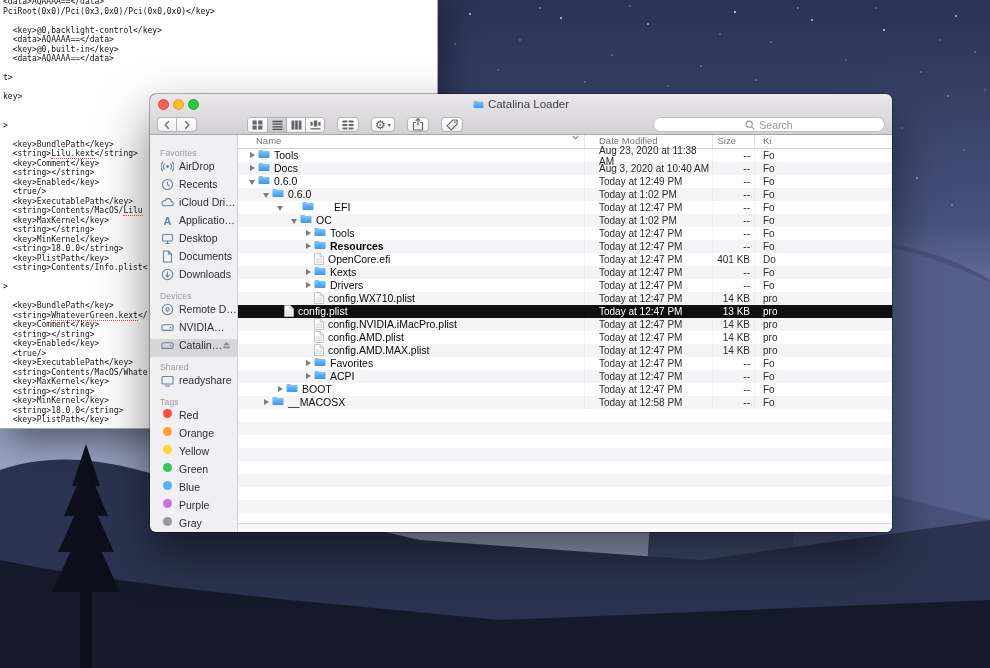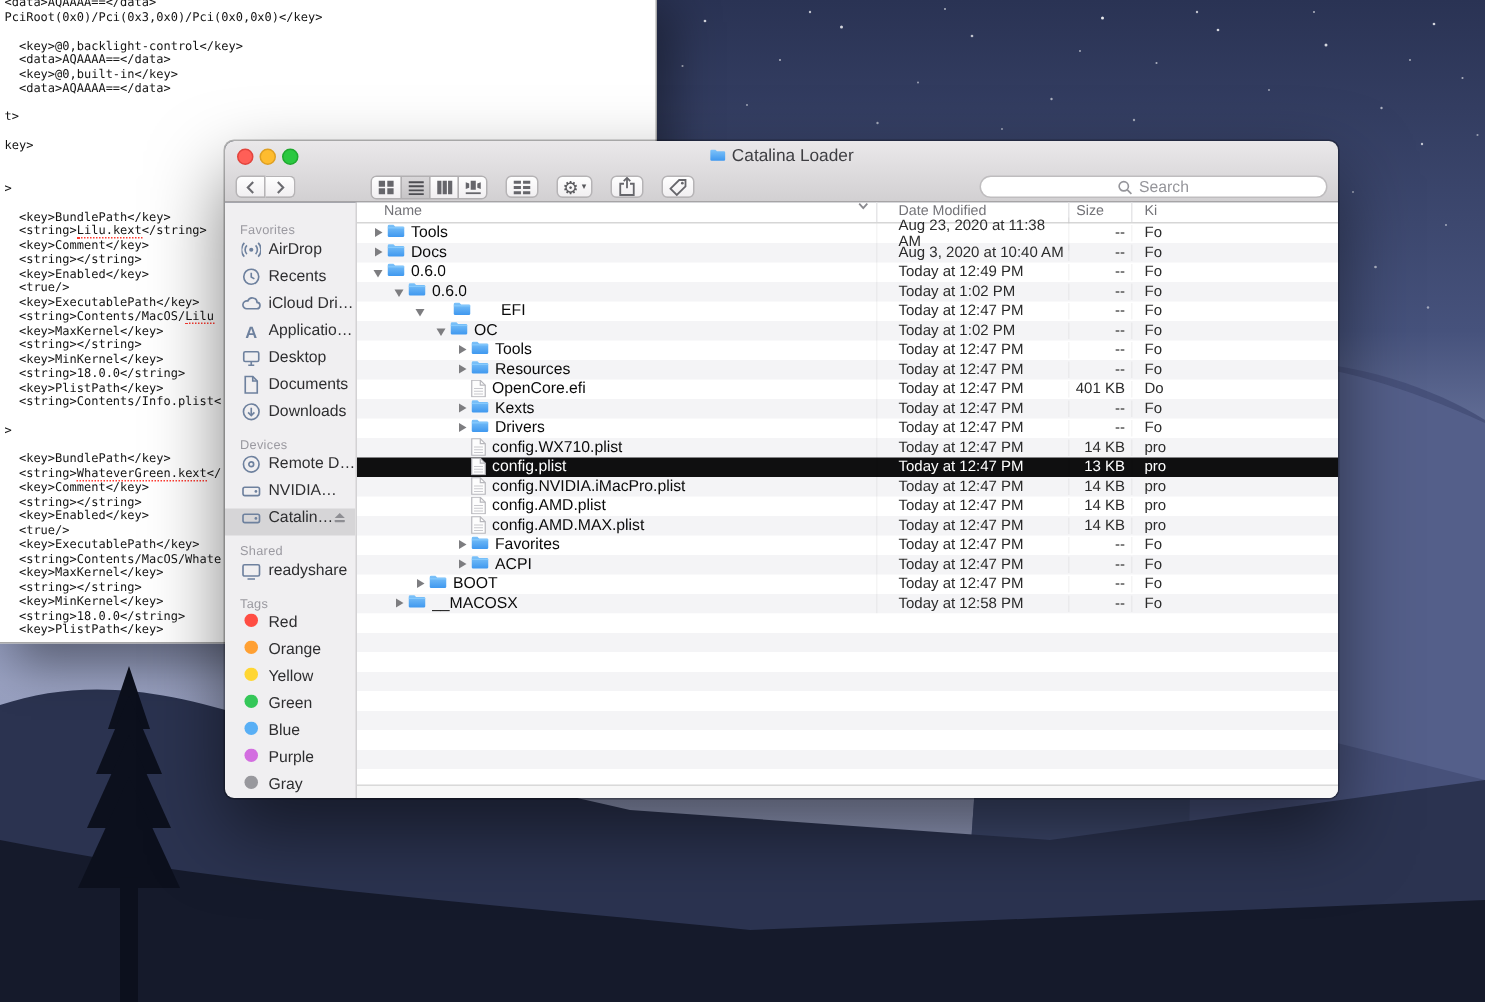--- a/index.html
+++ b/index.html
@@ -573,21 +573,21 @@
                   <path d="M0.5 2.9 L11.5 2.9" stroke="#8fd0ff" stroke-width="0.6"></path>
                 </svg>
               </span>
               <span class="flabel">Tools</span>
             </div>
             <div class="c-date">Today at 12:47 PM</div>
             <div class="c-size">--</div>
             <div class="c-kind">Fo</div>
           </div>
           <div class="frow alt">
-            <div class="c-name" style="padding-left: 66px;">
+            <div class="c-name" style="padding-left: 66px; font-weight: bold;">
               <span class="tri right"></span>
               <span class="ficon">
                 <svg width="12" height="10" viewBox="0 0 12 10">
                   <path d="M0.5 1.8 Q0.5 0.9 1.4 0.9 L4.3 0.9 L5.4 2 L10.6 2 Q11.5 2 11.5 2.9 L11.5 8.1 Q11.5 9 10.6 9 L1.4 9 Q0.5 9 0.5 8.1 Z" fill="url(#fgrad)"></path>
                   <path d="M0.5 2.9 L11.5 2.9" stroke="#8fd0ff" stroke-width="0.6"></path>
                 </svg>
               </span>
               <span class="flabel">Resources</span>
             </div>
             <div class="c-date">Today at 12:47 PM</div>
@@ -658,21 +658,21 @@
                   </g>
                 </svg>
               </span>
               <span class="flabel">config.WX710.plist</span>
             </div>
             <div class="c-date">Today at 12:47 PM</div>
             <div class="c-size">14 KB</div>
             <div class="c-kind">pro</div>
           </div>
           <div class="frow sel">
-            <div class="c-name" style="padding-left: 66px;">
+            <div class="c-name" style="padding-left: 36px;">
               <span class="tri none"></span>
               <span class="ficon">
                 <svg width="10" height="12" viewBox="0 0 10 12">
                   <path d="M0.5 0.5 L6.2 0.5 L9.5 3.8 L9.5 11.5 L0.5 11.5 Z" fill="#fdfdfd" stroke="#b7b7bc" stroke-width="0.8"></path>
                   <path d="M6.2 0.5 L6.2 3.8 L9.5 3.8" fill="none" stroke="#b7b7bc" stroke-width="0.8"></path>
                   <g stroke="#c9c9ce" stroke-width="0.7">
                     <path d="M2 6 h6"></path>
                     <path d="M2 7.8 h6"></path>
                     <path d="M2 9.6 h6"></path>
                   </g>

